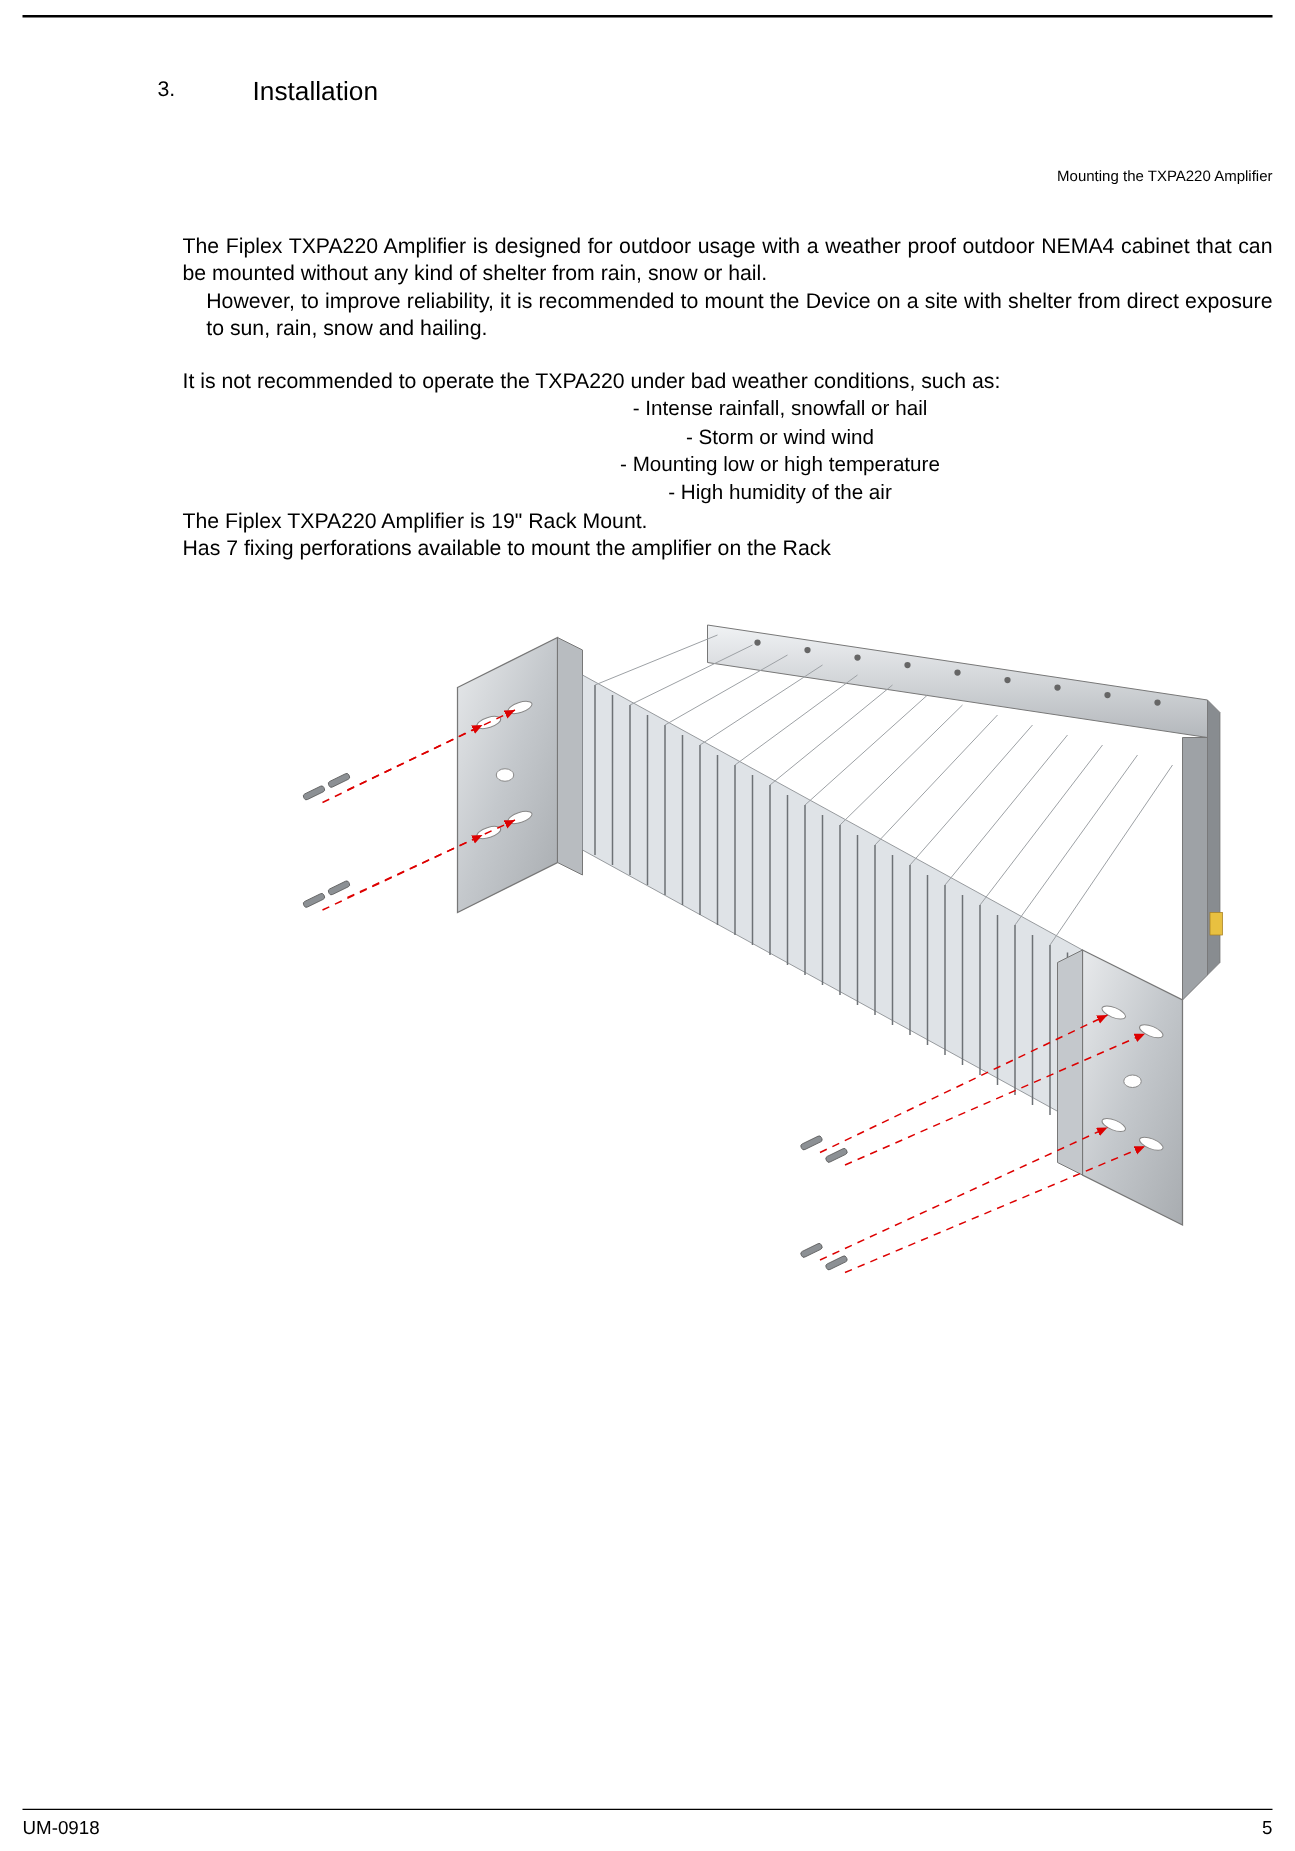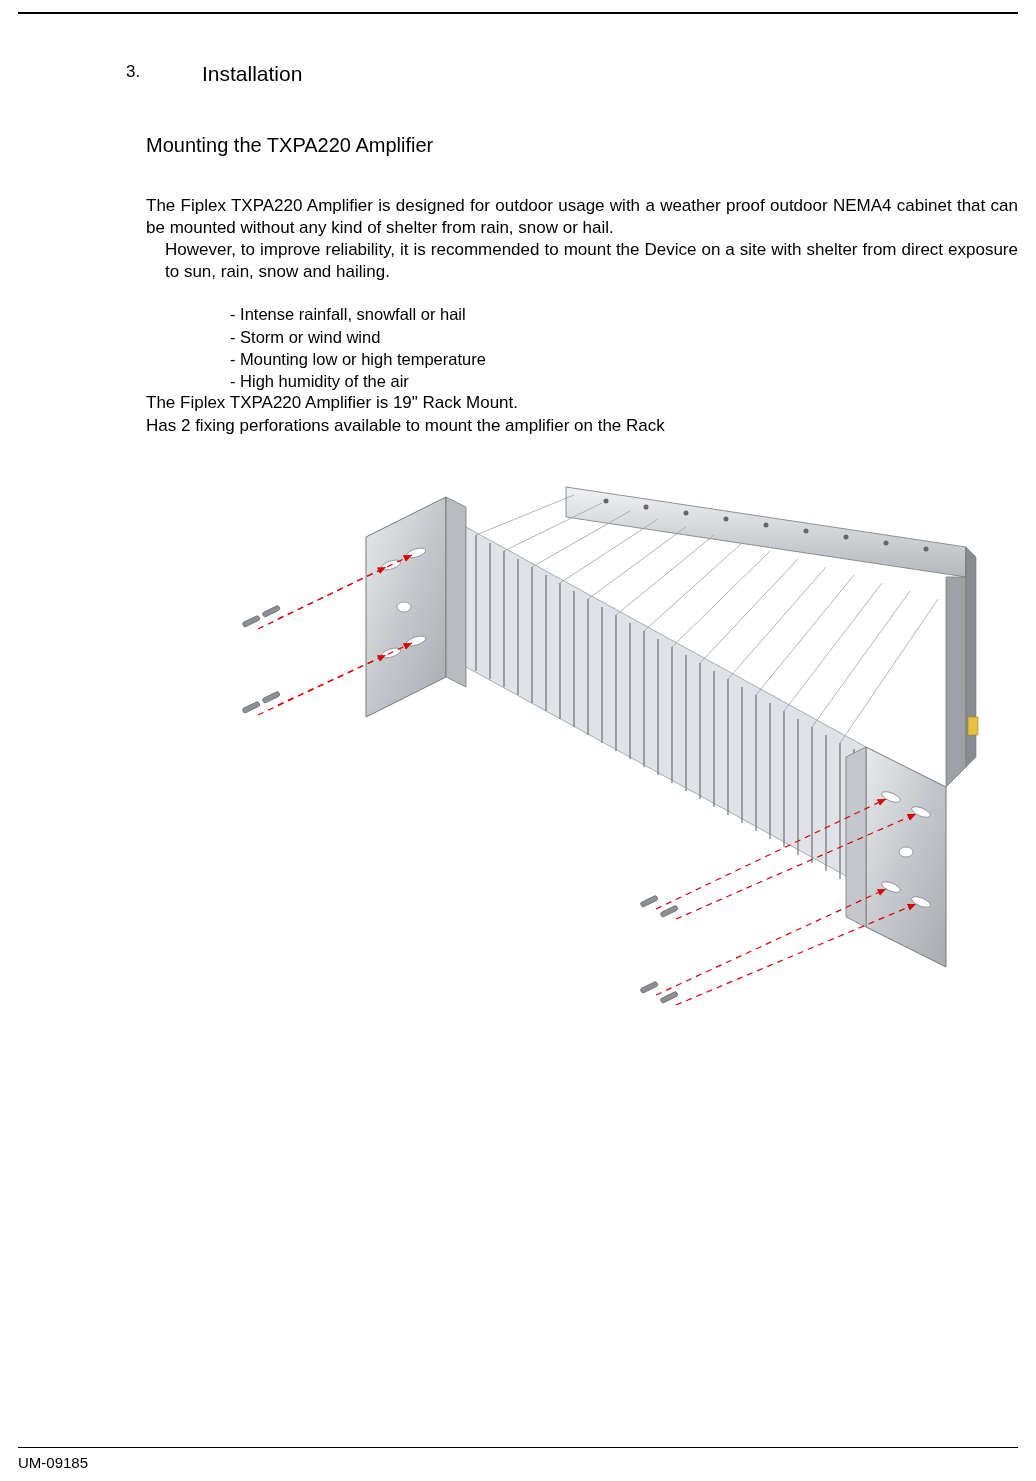--- a/index.html
+++ b/index.html
@@ -27,35 +27,37 @@
       margin-bottom: 48px;
     }
     .section-num {
       width: 76px;
       font-size: 17px;
     }
     .section-title {
       font-size: 21px;
     }
     .subheading {
-      font-size: 20px;
+      font-size: 12px;
       margin-left: 20px;
       margin-bottom: 38px;
+      text-align: right;
     }
     .body-text {
       margin-left: 20px;
       font-size: 17px;
       line-height: 1.3;
       text-align: justify;
     }
     .body-text.spaced { margin-bottom: 20px; margin-left: 39px; }
     .cond-list {
       margin-left: 104px;
       font-size: 16.5px;
       line-height: 1.35;
+      text-align: center;
     }
     .mounting-h {
       font-size: 17px;
       margin-left: 20px;
       margin-top: 44px;
     }
     .figure {
       margin-top: 20px;
       margin-left: 60px;
       width: 820px;
@@ -66,49 +68,51 @@
       bottom: 10px;
       left: 18px;
       right: 18px;
     }
     .footer-rule {
       border-top: 1px solid #000;
       margin-bottom: 6px;
     }
     .footer-row {
       display: flex;
+      justify-content: space-between;
       font-size: 15px;
     }
   </style>
 </head>
 <body>
 
 <div class="top-rule"></div>
 
 <div class="content">
 
   <div class="section-header">
     <div class="section-num">3.</div>
     <div class="section-title">Installation</div>
   </div>
 
   <div class="subheading">Mounting the TXPA220 Amplifier</div>
 
   <div class="body-text">The Fiplex TXPA220 Amplifier is designed for outdoor usage with a weather proof outdoor NEMA4 cabinet that can be mounted without any kind of shelter from rain, snow or hail.</div>
   <div class="body-text spaced">However, to improve reliability, it is recommended to mount the Device on a site with shelter from direct exposure to sun, rain, snow and hailing.</div>
 
+  <div class="body-text">It is not recommended to operate the TXPA220 under bad weather conditions, such as:</div>
   <div class="cond-list">
     <div>- Intense rainfall, snowfall or hail</div>
     <div>- Storm or wind wind</div>
     <div>- Mounting low or high temperature</div>
     <div>- High humidity of the air</div>
   </div>
 
   <div class="body-text">The Fiplex TXPA220 Amplifier is 19" Rack Mount.</div>
-  <div class="body-text">Has 2 fixing perforations available to mount the amplifier on the Rack</div>
+  <div class="body-text">Has 7 fixing perforations available to mount the amplifier on the Rack</div>
 
   <div class="figure">
     <svg viewBox="0 0 820 560" width="820" height="560">
       <defs>
         <linearGradient id="metalg" x1="0" y1="0" x2="1" y2="1">
           <stop offset="0%" stop-color="#e8eaec"></stop>
           <stop offset="50%" stop-color="#c4c8cc"></stop>
           <stop offset="100%" stop-color="#a8acb0"></stop>
         </linearGradient>
         <linearGradient id="metalg2" x1="0" y1="0" x2="0" y2="1">

